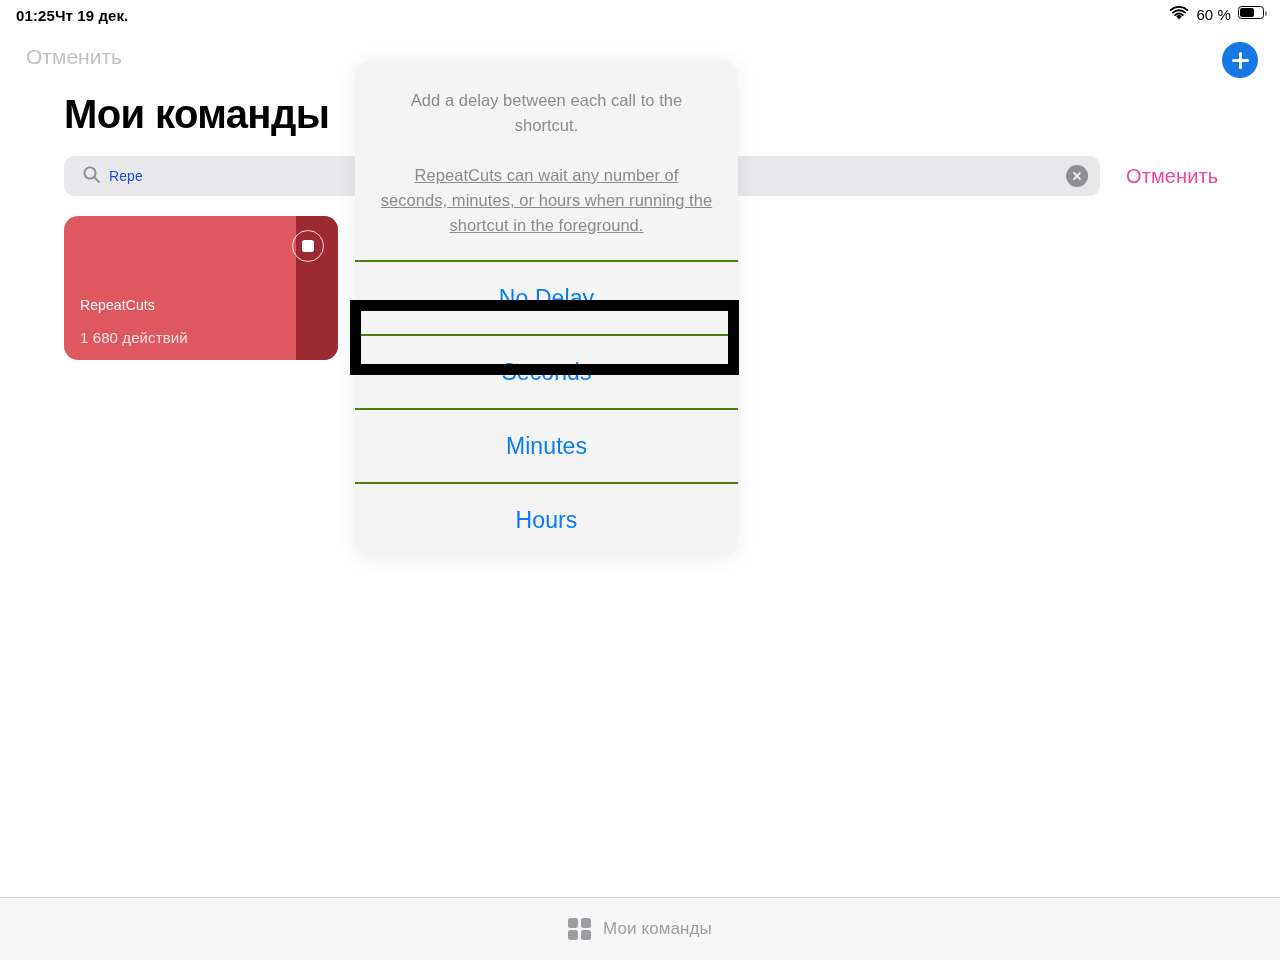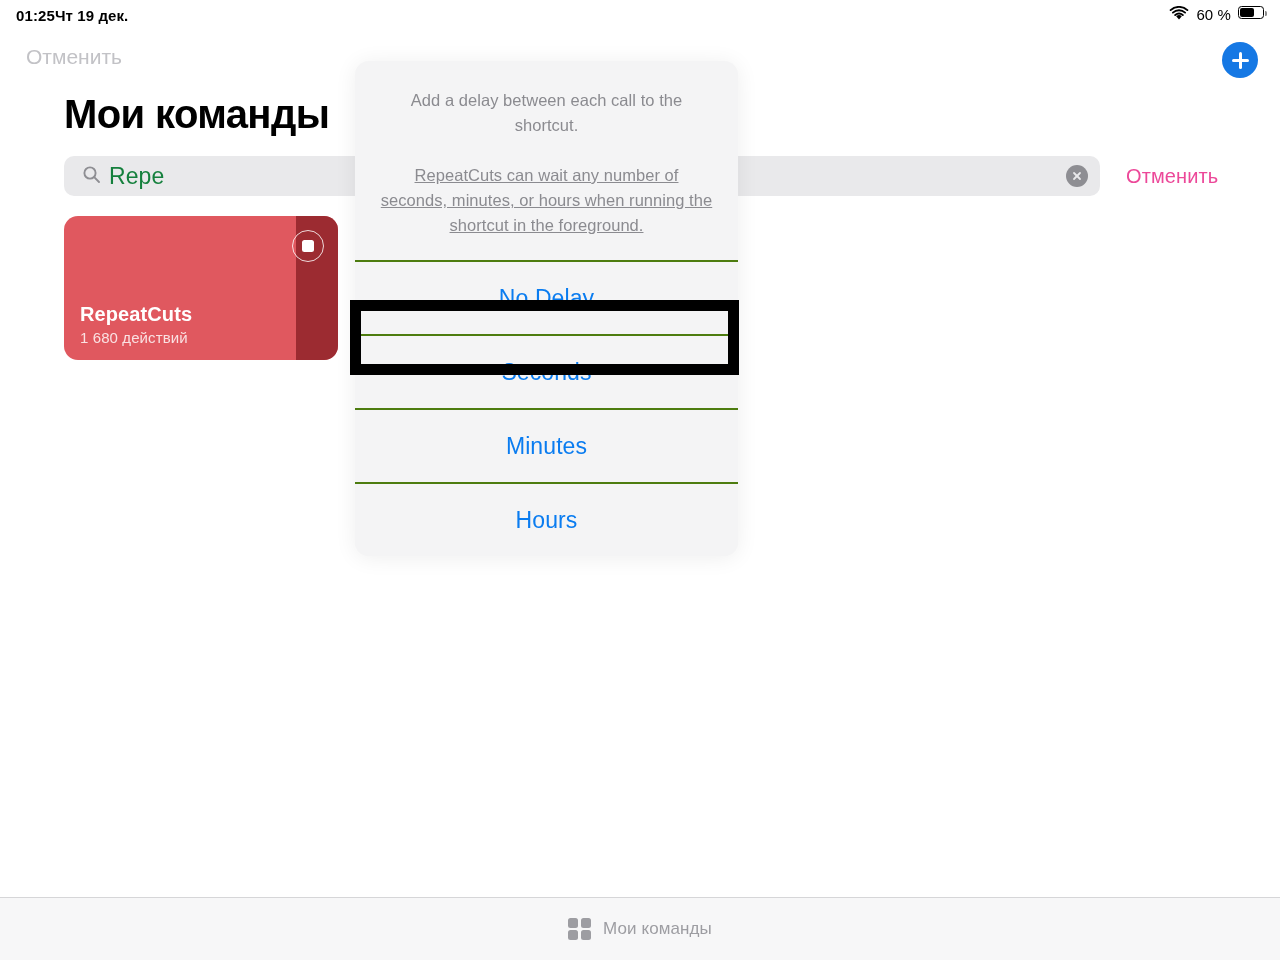--- a/index.html
+++ b/index.html
@@ -123,22 +123,22 @@
     height: 40px;
     background: #e9e9eb;
     border-radius: 10px;
     display: flex;
     align-items: center;
     padding: 0 12px;
     box-sizing: border-box;
   }
   .search-icon { margin-right: 8px; margin-left: 6px; flex: none; }
   .search-value {
-    font-size: 23px;
-    color: #15803d;
+    font-size: 14px;
+    color: #1d4ed8;
     letter-spacing: 0.1px;
   }
   .clear-button {
     position: absolute;
     right: 12px;
     top: 50%;
     transform: translateY(-50%);
     width: 22px; height: 22px;
     border-radius: 50%;
     background: #8e8e93;
@@ -186,25 +186,25 @@
     width: 12px; height: 12px;
     background: #fff;
     border-radius: 2.5px;
   }
   .card-text {
     position: absolute;
     left: 16px; bottom: 14px;
     right: 50px;
   }
   .card-name {
-    font-size: 20px;
-    font-weight: 700;
+    font-size: 14px;
+    font-weight: 400;
     color: #fff;
     letter-spacing: 0.1px;
-    margin-bottom: 3px;
+    margin-bottom: 16px;
   }
   .card-sub {
     font-size: 15px;
     color: rgba(255,255,255,0.82);
     letter-spacing: 0.1px;
   }
 
   
   .alert {
     position: absolute;

